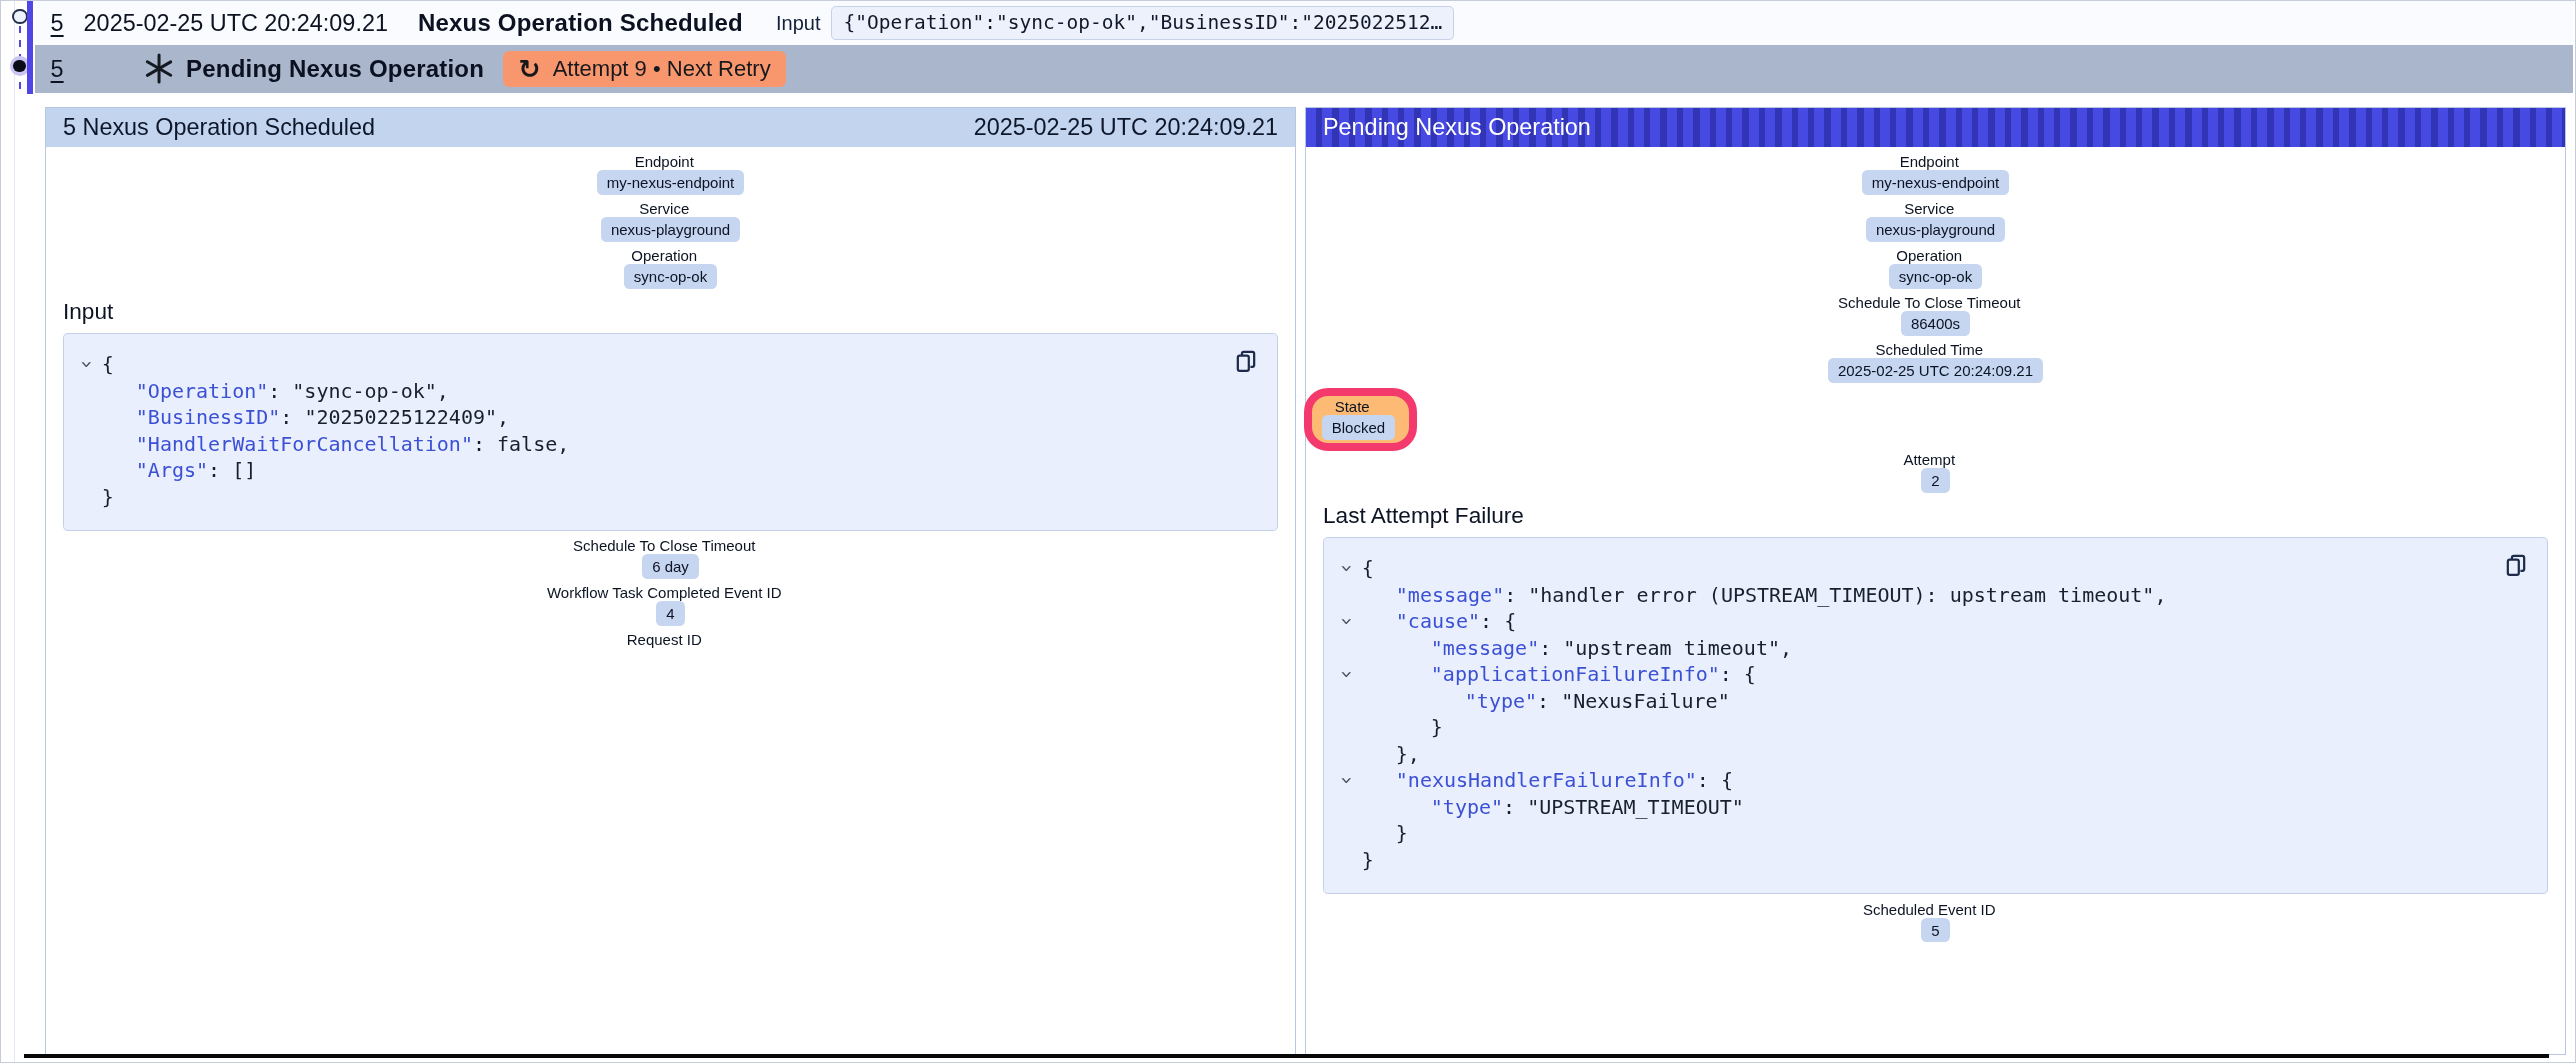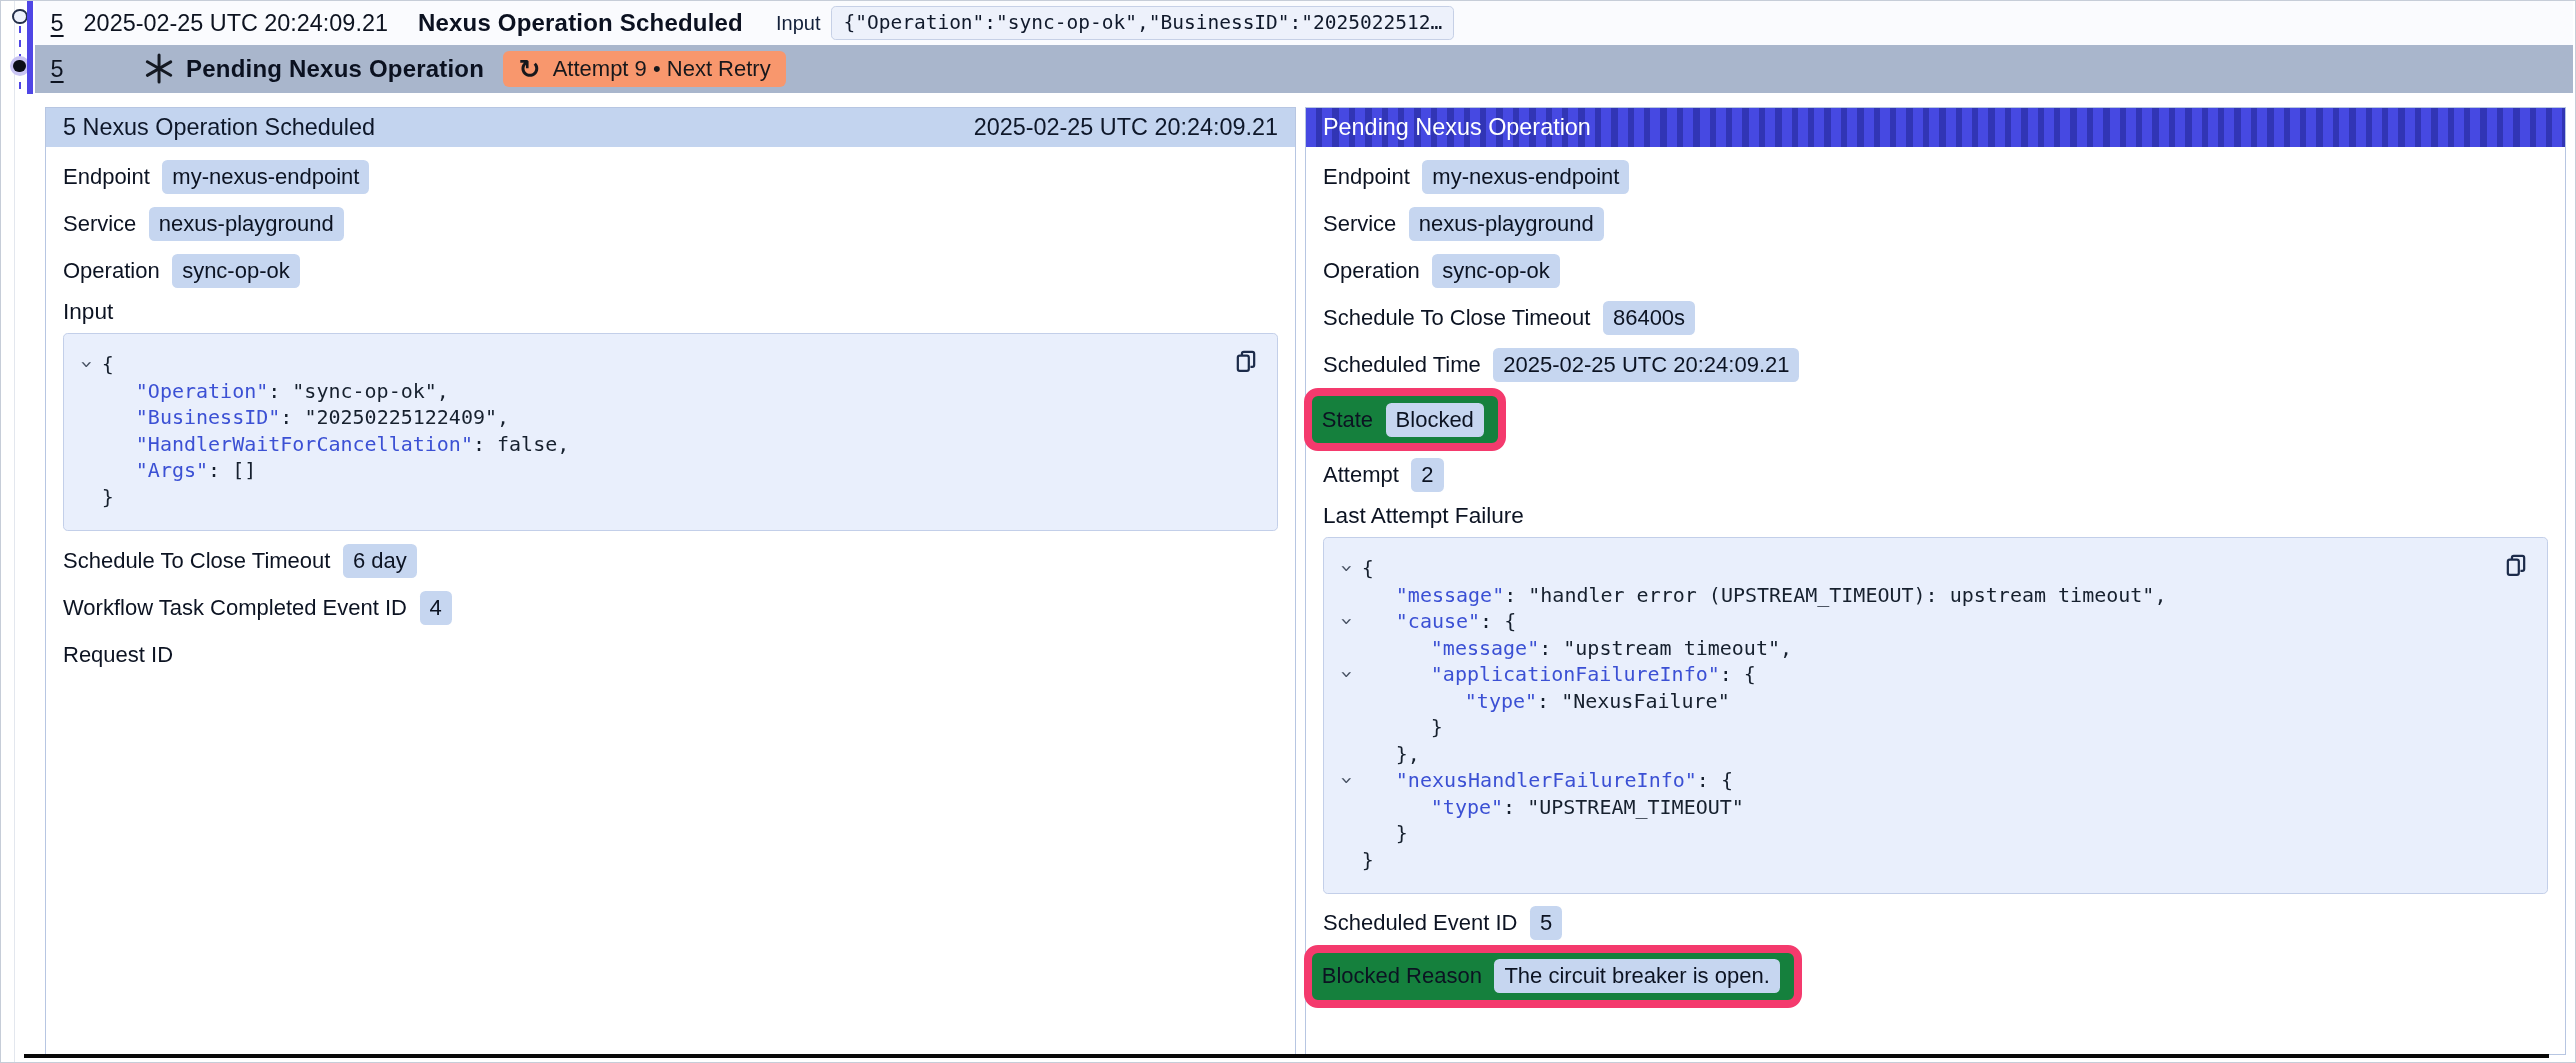--- a/index.html
+++ b/index.html
@@ -38,28 +38,28 @@
   
   .panel{position:absolute;top:106px;height:948px;background:#fff;border:1.6px solid #b7c6e2;box-sizing:border-box;}
   #left-panel{left:44px;width:1251px;}
   #right-panel{left:1304px;width:1261px;}
   .panel-header{height:39px;display:flex;align-items:center;justify-content:space-between;
     padding:0 17px;font-size:23.4px;font-weight:500;color:#0e1729;}
   #left-panel .panel-header{background:var(--panel-header,#c3d4ef);}
   #right-panel .panel-header{color:#fff;
     background:repeating-linear-gradient(90deg,var(--stripe-light,#4649e2) 0 10px,var(--stripe-dark,#3135b5) 10px 16.4px);}
   .panel-body{padding:6.2px 17px 0 17px;}
-  .frow{display:flex;align-items:center;height:47px;font-size:22px;color:#0c1322;}
+  .frow{display:flex;align-items:center;height:47px;font-size:15px;color:#0c1322;flex-direction:column;}
   .frow .lbl{margin-right:12.5px;white-space:nowrap;}
   .chip{background:var(--chip,#c6d6f0);border-radius:5.5px;padding:3.9px 10px;white-space:nowrap;text-align:right;}
   .linkv{text-decoration:underline;text-underline-offset:3.9px;cursor:pointer;}
   .sec-label{height:36px;display:flex;align-items:center;font-size:22.6px;color:#0c1322;}
   .hl-wrap{line-height:0;}
   .hl-box{display:inline-flex;align-items:center;border:8.6px solid var(--annotation,#f43a6d);
-    border-radius:14px;padding:1.6px 14px 1.6px 9.4px;margin-left:-18.7px;background:#15803d;position:relative;z-index:3;line-height:normal;}
+    border-radius:24px;padding:1.6px 14px 1.6px 9.4px;margin-left:-18.7px;background:#fdba74;position:relative;z-index:3;line-height:normal;}
   .hl-box .frow{height:44px;}
   
   .codeblock{position:relative;background:var(--code-bg,#e9effc);border:1.6px solid #c3cfe9;border-radius:4.7px;
     padding:17px 15.6px 20px 7.8px;margin:3.1px 0 6.2px 0;font-family:"DejaVu Sans Mono",monospace;
     font-size:20px;line-height:26.5px;color:#16202e;box-sizing:border-box;}
   .codeline{display:flex;}
   .codeline .gut{width:30px;flex:none;display:flex;justify-content:center;color:#465061;}
   .chev{display:inline-block;transform:rotate(90deg);font-size:21px;cursor:pointer;}
   .seg.key{color:var(--json-key,#3b50d4);}
   .copy-btn{position:absolute;top:14px;right:15.6px;width:30px;height:30px;background:none;border:none;padding:0;cursor:pointer;}
@@ -261,24 +261,18 @@
           </div>
           <div class="codeline">
             <span class="gut"></span>
             <span class="code-content" style="padding-left: 0px;"><span class="seg plain">}</span></span>
           </div>
         </div>
         <div class="frow" style="height: 44px;">
           <span class="lbl">Scheduled Event ID</span>
           <span class="chip">5</span>
         </div>
-        <div class="hl-wrap"><div class="hl-box">
-            <div class="frow">
-              <span class="lbl">Blocked Reason</span>
-              <span class="chip">The circuit breaker is open.</span>
-            </div>
-          </div></div>
       </div>
   </div>
 
   <div class="bottom-divider"></div>
 </div>
 
 
 </body></html>

